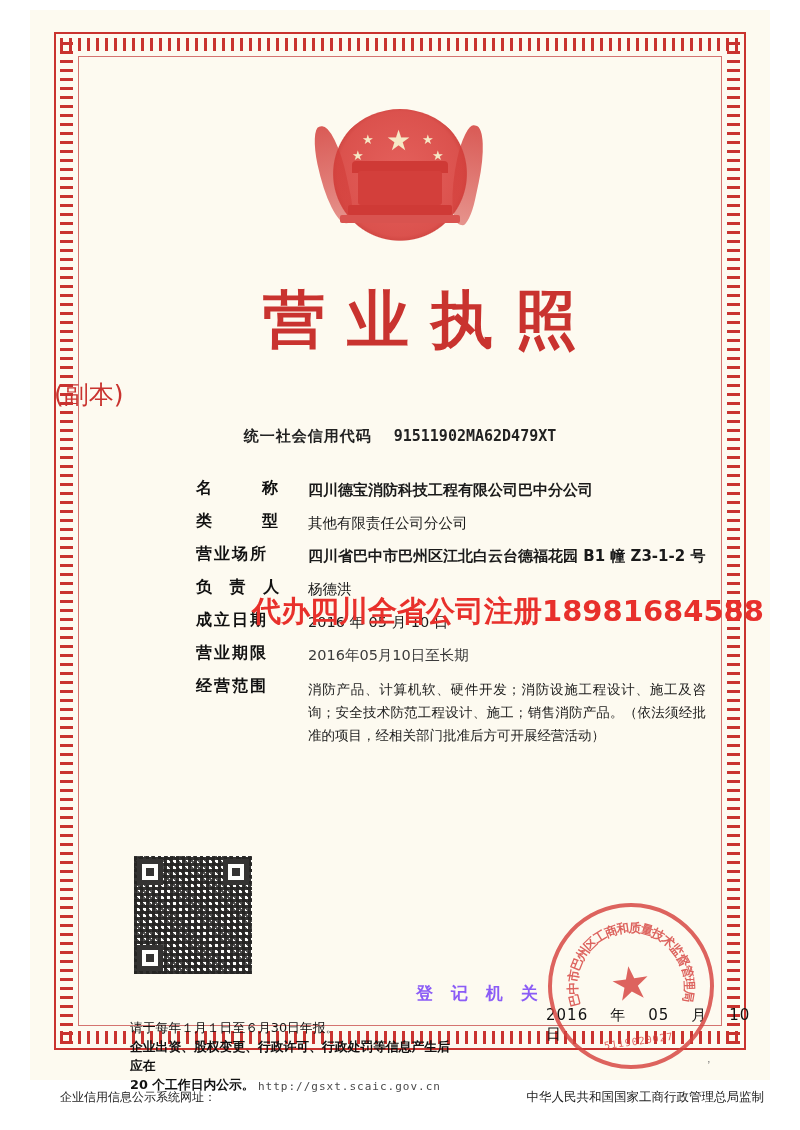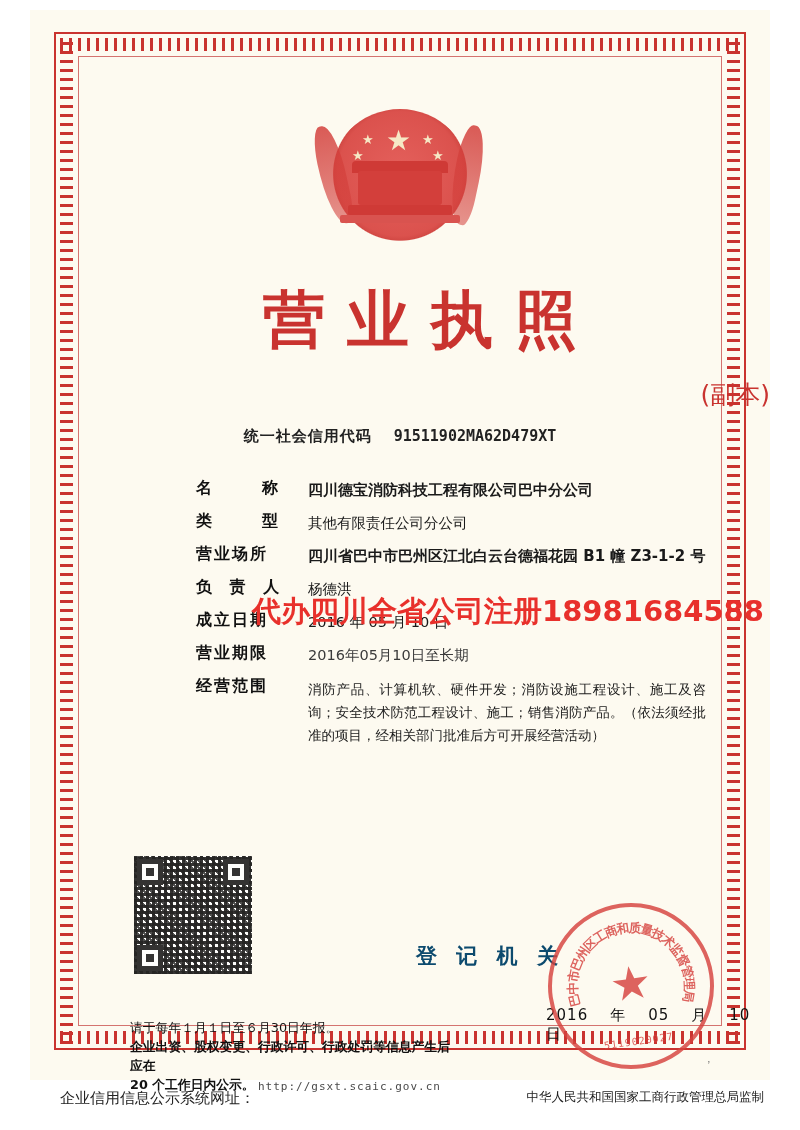--- a/index.html
+++ b/index.html
@@ -184,21 +184,21 @@
     font-size: 62px;
     letter-spacing: 22px;
     text-indent: 22px;
     margin-left: 40px;
   }
   .title-sub {
     position: absolute;
     left: 0;
     right: 0;
     top: 368px;
-    text-align: right;
+    text-align: left;
     color: #c9332f;
     font-size: 25px;
     font-family: "DejaVu Sans", "Liberation Sans", sans-serif;
     padding-left: 24px;
   }
 
   
   .credit-row {
     position: absolute;
     left: 0;
@@ -301,25 +301,25 @@
     background: #111;
   }
   .qr .f-tl { left: 3px; top: 3px; }
   .qr .f-tr { right: 3px; top: 3px; }
   .qr .f-bl { left: 3px; bottom: 3px; }
 
   
   .registry-label {
     position: absolute;
     left: 386px;
-    top: 932px;
-    font-size: 21px;
+    top: 972px;
+    font-size: 17px;
     font-weight: bold;
     letter-spacing: 6px;
-    color: #0c4a6e;
+    color: #8b5cf6;
     font-family: "DejaVu Sans", "Liberation Sans", sans-serif;
   }
   .issue-date {
     position: absolute;
     left: 505px;
     top: 996px;
     font-size: 15px;
     color: #111;
     font-family: "DejaVu Sans", "Liberation Sans", sans-serif;
     letter-spacing: 1px;
@@ -399,21 +399,21 @@
     font-size: 11px;
     color: #4a4a4a;
     font-family: "DejaVu Sans Mono", monospace;
     letter-spacing: 1px;
   }
 
   .footer-left {
     position: absolute;
     left: 60px;
     top: 1089px;
-    font-size: 15px;
+    font-size: 12px;
     color: #222;
     font-family: "DejaVu Sans", "Liberation Sans", sans-serif;
   }
   .footer-right {
     position: absolute;
     right: 36px;
     top: 1089px;
     font-size: 12.5px;
     color: #222;
     font-family: "DejaVu Sans", "Liberation Sans", sans-serif;

